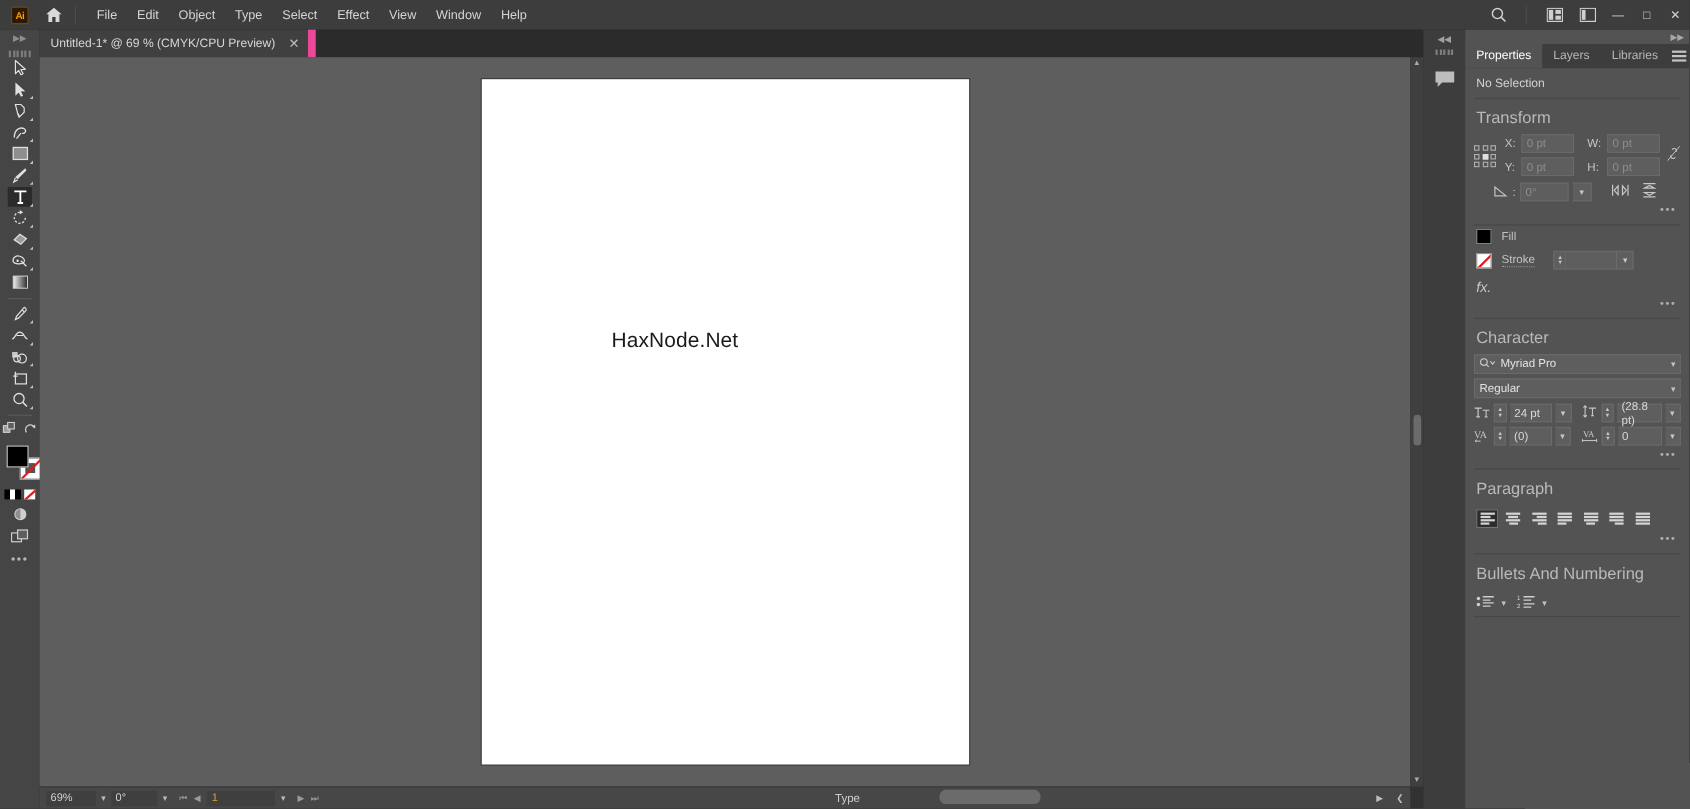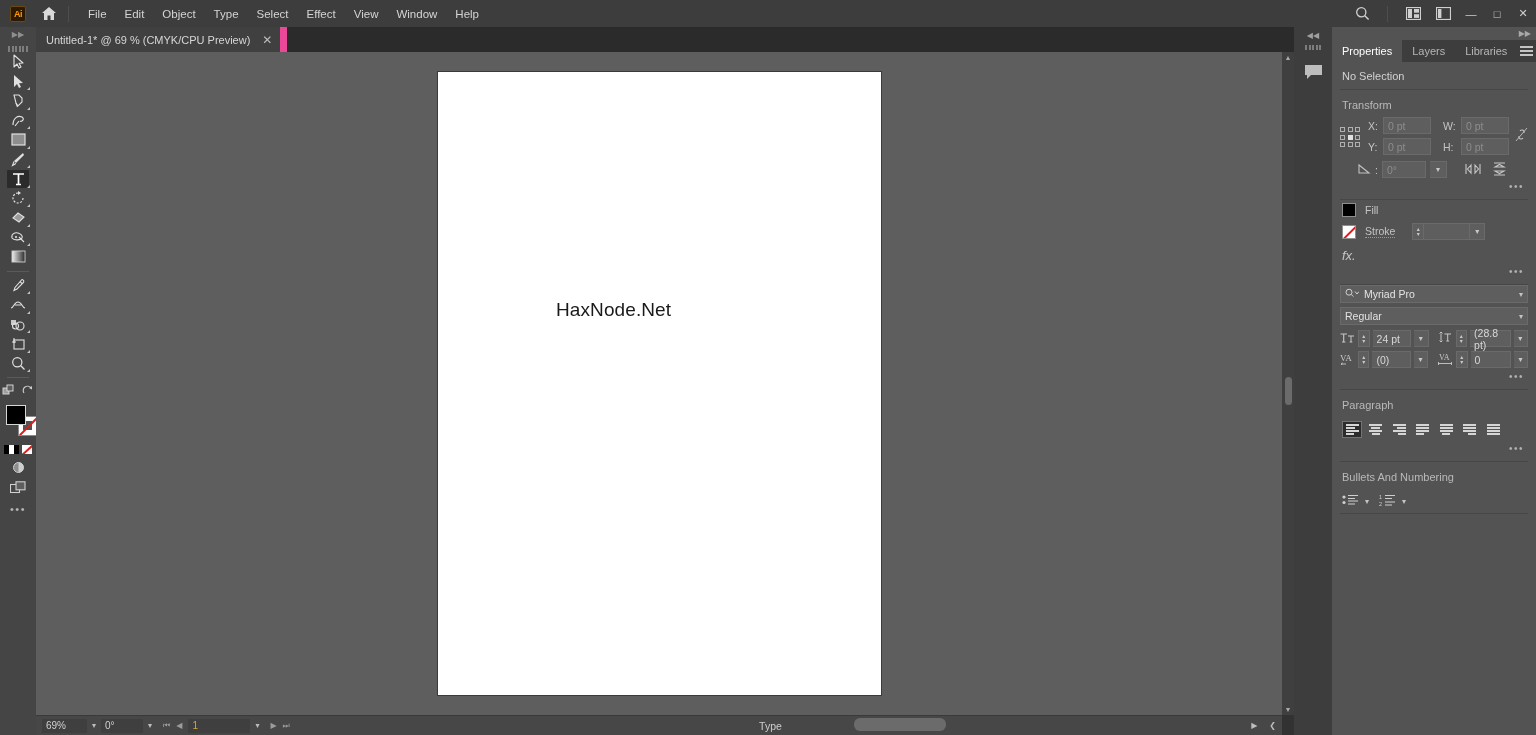--- a/index.html
+++ b/index.html
@@ -135,21 +135,21 @@
   .rp-collapse { position:absolute; right:5px; top:2px; font-size:8px; color:#a8a8a8; }
   .rp-tabs { display:flex; height:22px; background:#3d3d3d; margin-top:13px; align-items:stretch; }
   .rp-tab { padding:0 10px; display:flex; align-items:center; font-size:11px; color:#b6b6b6; }
   .rp-tab.active { background:#535353; color:#ffffff; }
   .rp-menu { margin-left:auto; width:24px; display:flex; align-items:center; justify-content:center; }
   .burger { width:13px; }
   .burger i { display:block; height:1.5px; background:#c4c4c4; margin:2.5px 0; }
 
   .rp-sel { padding:8px 10px 7px; font-size:11px; color:#d2d2d2; }
   .rp-rule { height:1px; background:#474747; margin:0 8px; }
-  .sec-title { padding:9px 10px 6px; font-size:11px; color:#b9b9b9; }
+  .sec-title { padding:9px 10px 6px; font-size:15px; color:#b9b9b9; }
 
   .fld { height:17px; background:#5e5e5e; border:1px solid #6a6a6a; display:flex; align-items:center; padding:0 4px; font-size:10.5px; color:#8d8d8d; }
   .fld.val { color:#d8d8d8; }
   .lbl { font-size:10.5px; color:#c4c4c4; }
 
   .refgrid { display:grid; grid-template-columns:repeat(3,5px); grid-gap:2.5px; }
   .refgrid i { width:5px; height:5px; border:1px solid #b0b0b0; display:block; }
   .refgrid i.on { background:#e0e0e0; border-color:#e0e0e0; }
 
   .ellipsis-row { text-align:right; padding:3px 12px 7px; letter-spacing:1.5px; color:#b0b0b0; font-size:10px; }
@@ -587,20 +587,21 @@
             <span>▾</span>
           </div>
         <div class="fld" style="width:46px;border-left:none;"></div>
         <div class="cheva">▾</div>
       </div>
     </div>
     <div style="padding:5px 0 0 10px;font-style:italic;font-size:13px;color:#c6c6c6;">fx.</div>
     <div class="ellipsis-row">•••</div>
     <div class="rp-rule"></div>
 
+    <div class="sec-title">Character</div>
     <div style="padding:0 8px;">
       <div class="char-sel">
         <span style="margin-right:5px;">
           <svg width="14" height="10" viewBox="0 0 14 10">
               <circle cx="4" cy="4.2" r="3" fill="none" stroke="#cfcfcf" stroke-width="1"></circle>
               <line x1="6.2" y1="6.4" x2="8.4" y2="8.6" stroke="#cfcfcf" stroke-width="1"></line>
               <path d="M10 3.5 L12 6 L14 3.5" fill="none" stroke="#cfcfcf" stroke-width="1"></path>
             </svg>
         </span>
         <span>Myriad Pro</span>

